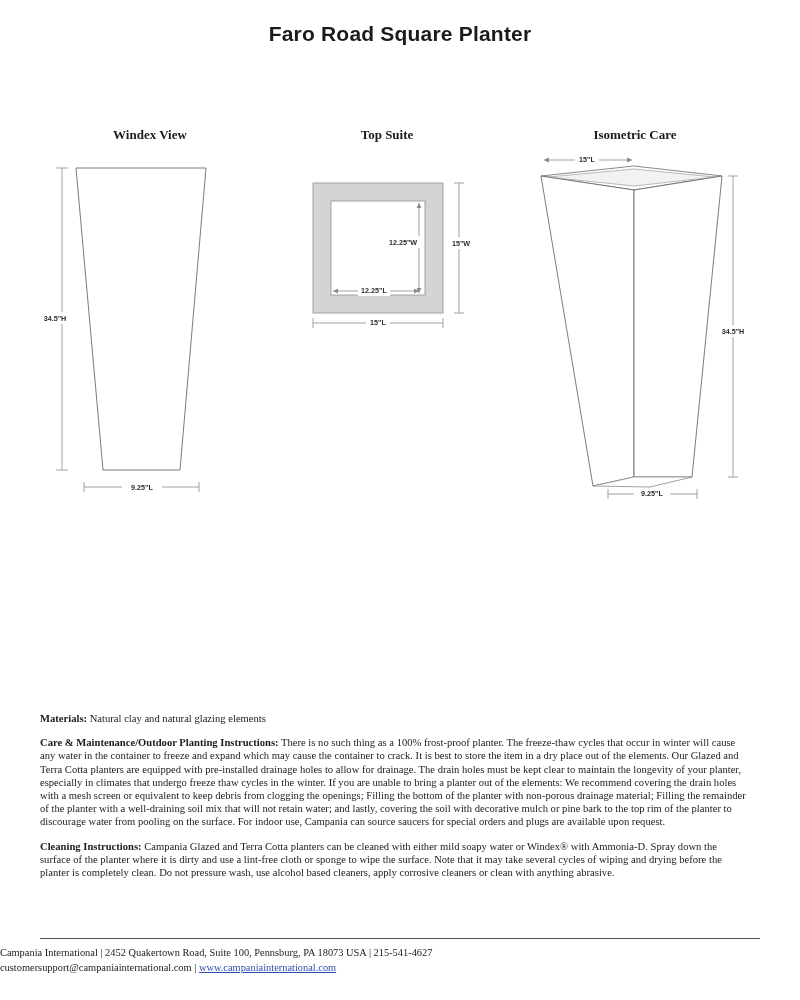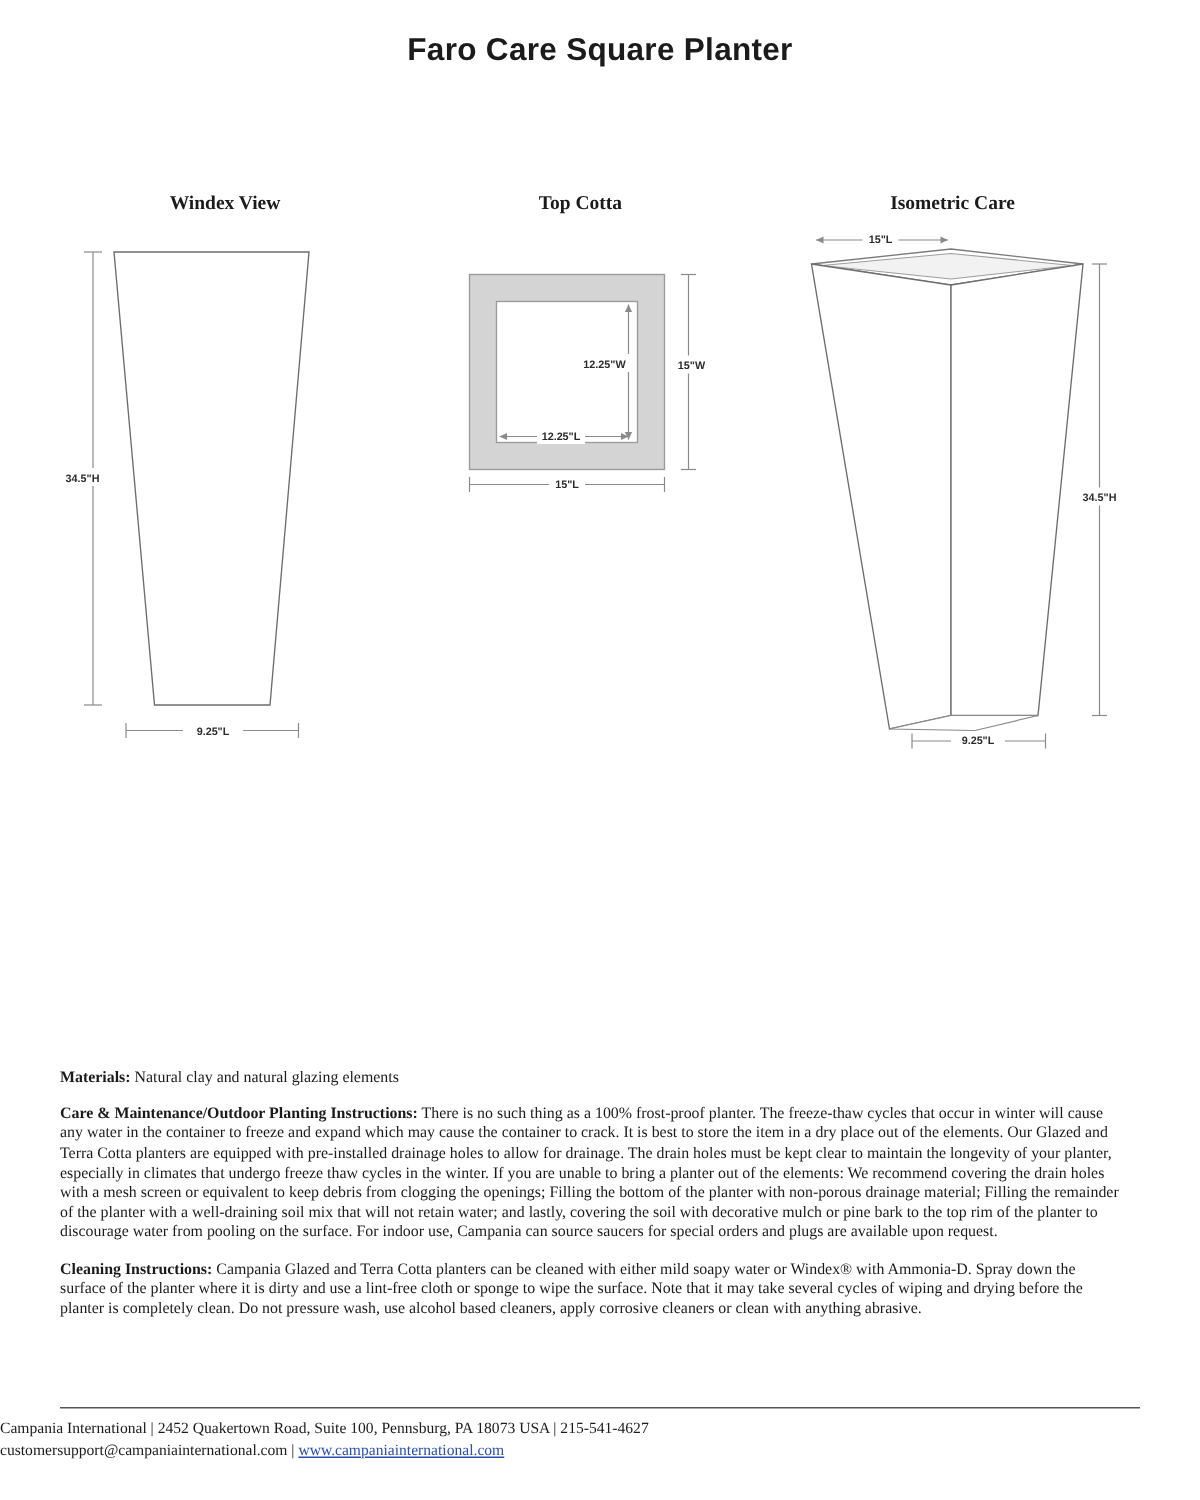--- a/index.html
+++ b/index.html
@@ -97,24 +97,24 @@
   }
   .footer a,
   .footer .weblink {
     color: #2a4fb0;
     text-decoration: underline;
   }
 </style>
 </head>
 <body>
 
-<div class="page-title">Faro Care Square Planter</div>
+<div class="page-title">Faro Road Square Planter</div>
 
 <div class="view-label" id="label-profile">Windex View</div>
-<div class="view-label" id="label-top">Top Cotta</div>
+<div class="view-label" id="label-top">Top Suite</div>
 <div class="view-label" id="label-iso">Isometric Care</div>
 
 <div class="drawings">
   <svg width="800" height="520" viewBox="0 0 800 520" xmlns="http://www.w3.org/2000/svg">
 
     <g>
 
       <polygon points="76,168 206,168 180,470 103,470" fill="#ffffff" stroke="#6d6d6d" stroke-width="0.9"></polygon>
 
       <line x1="62" y1="168" x2="62" y2="470" stroke="#8a8a8a" stroke-width="0.8"></line>

